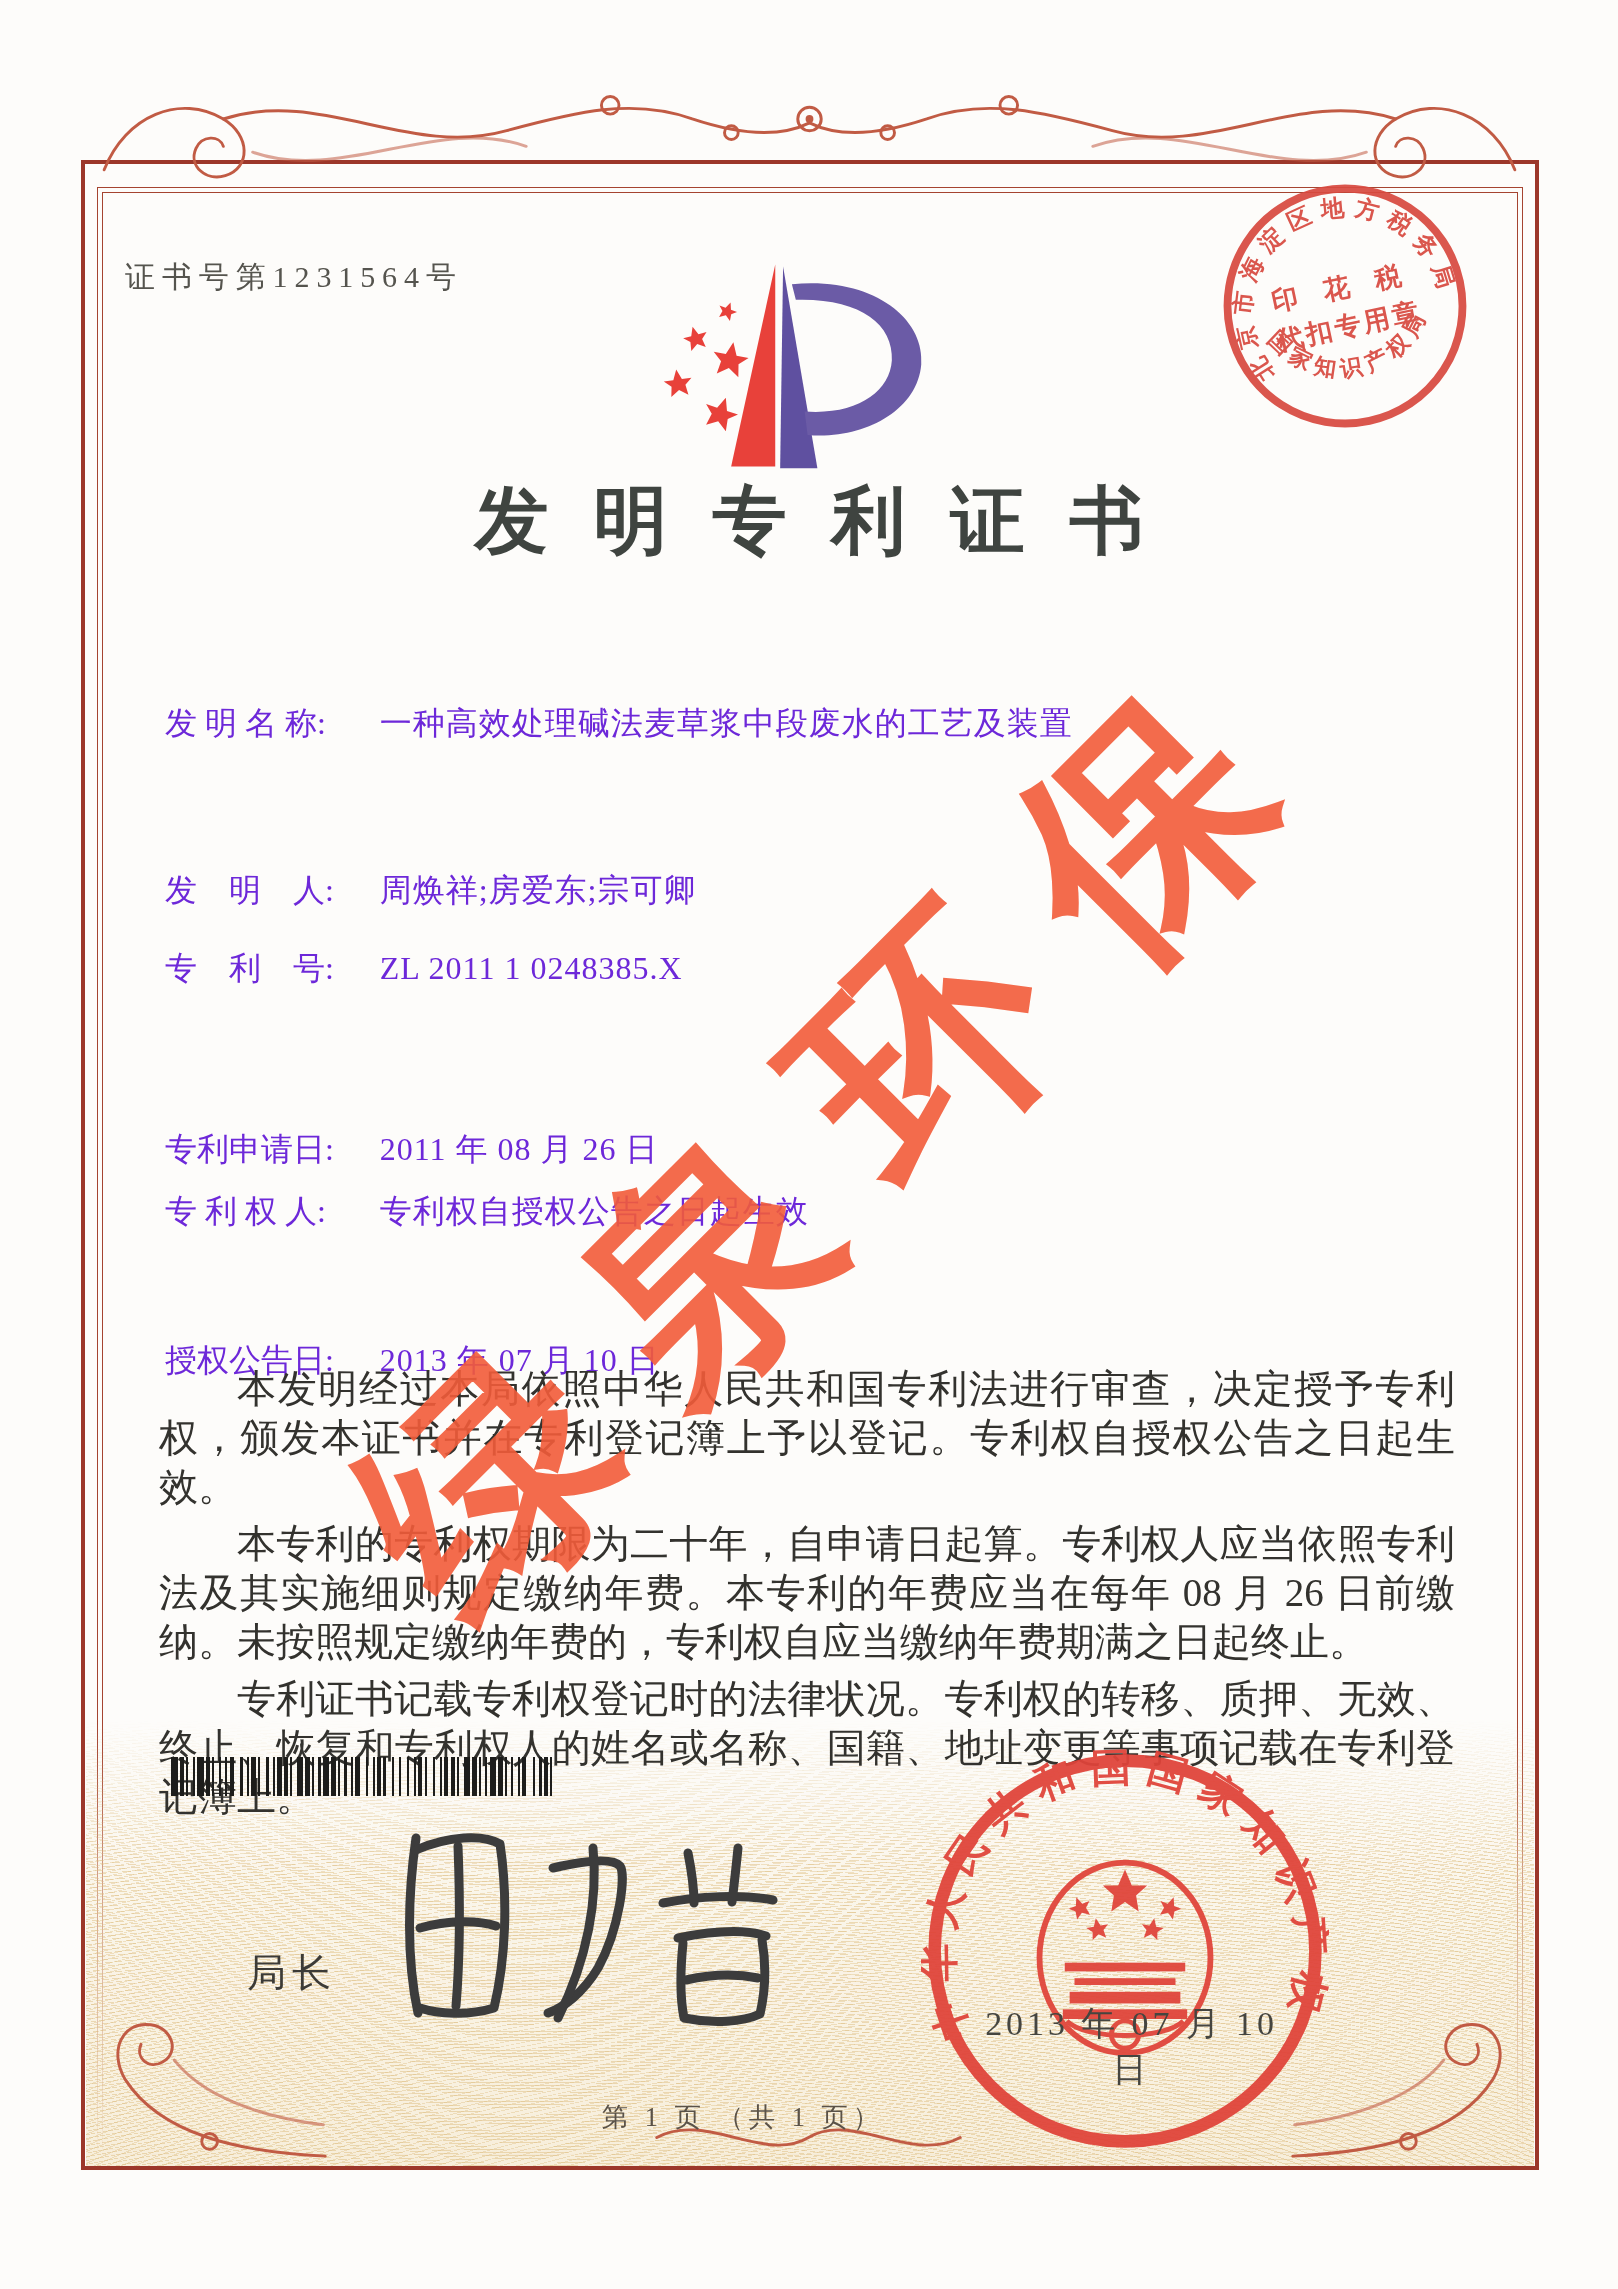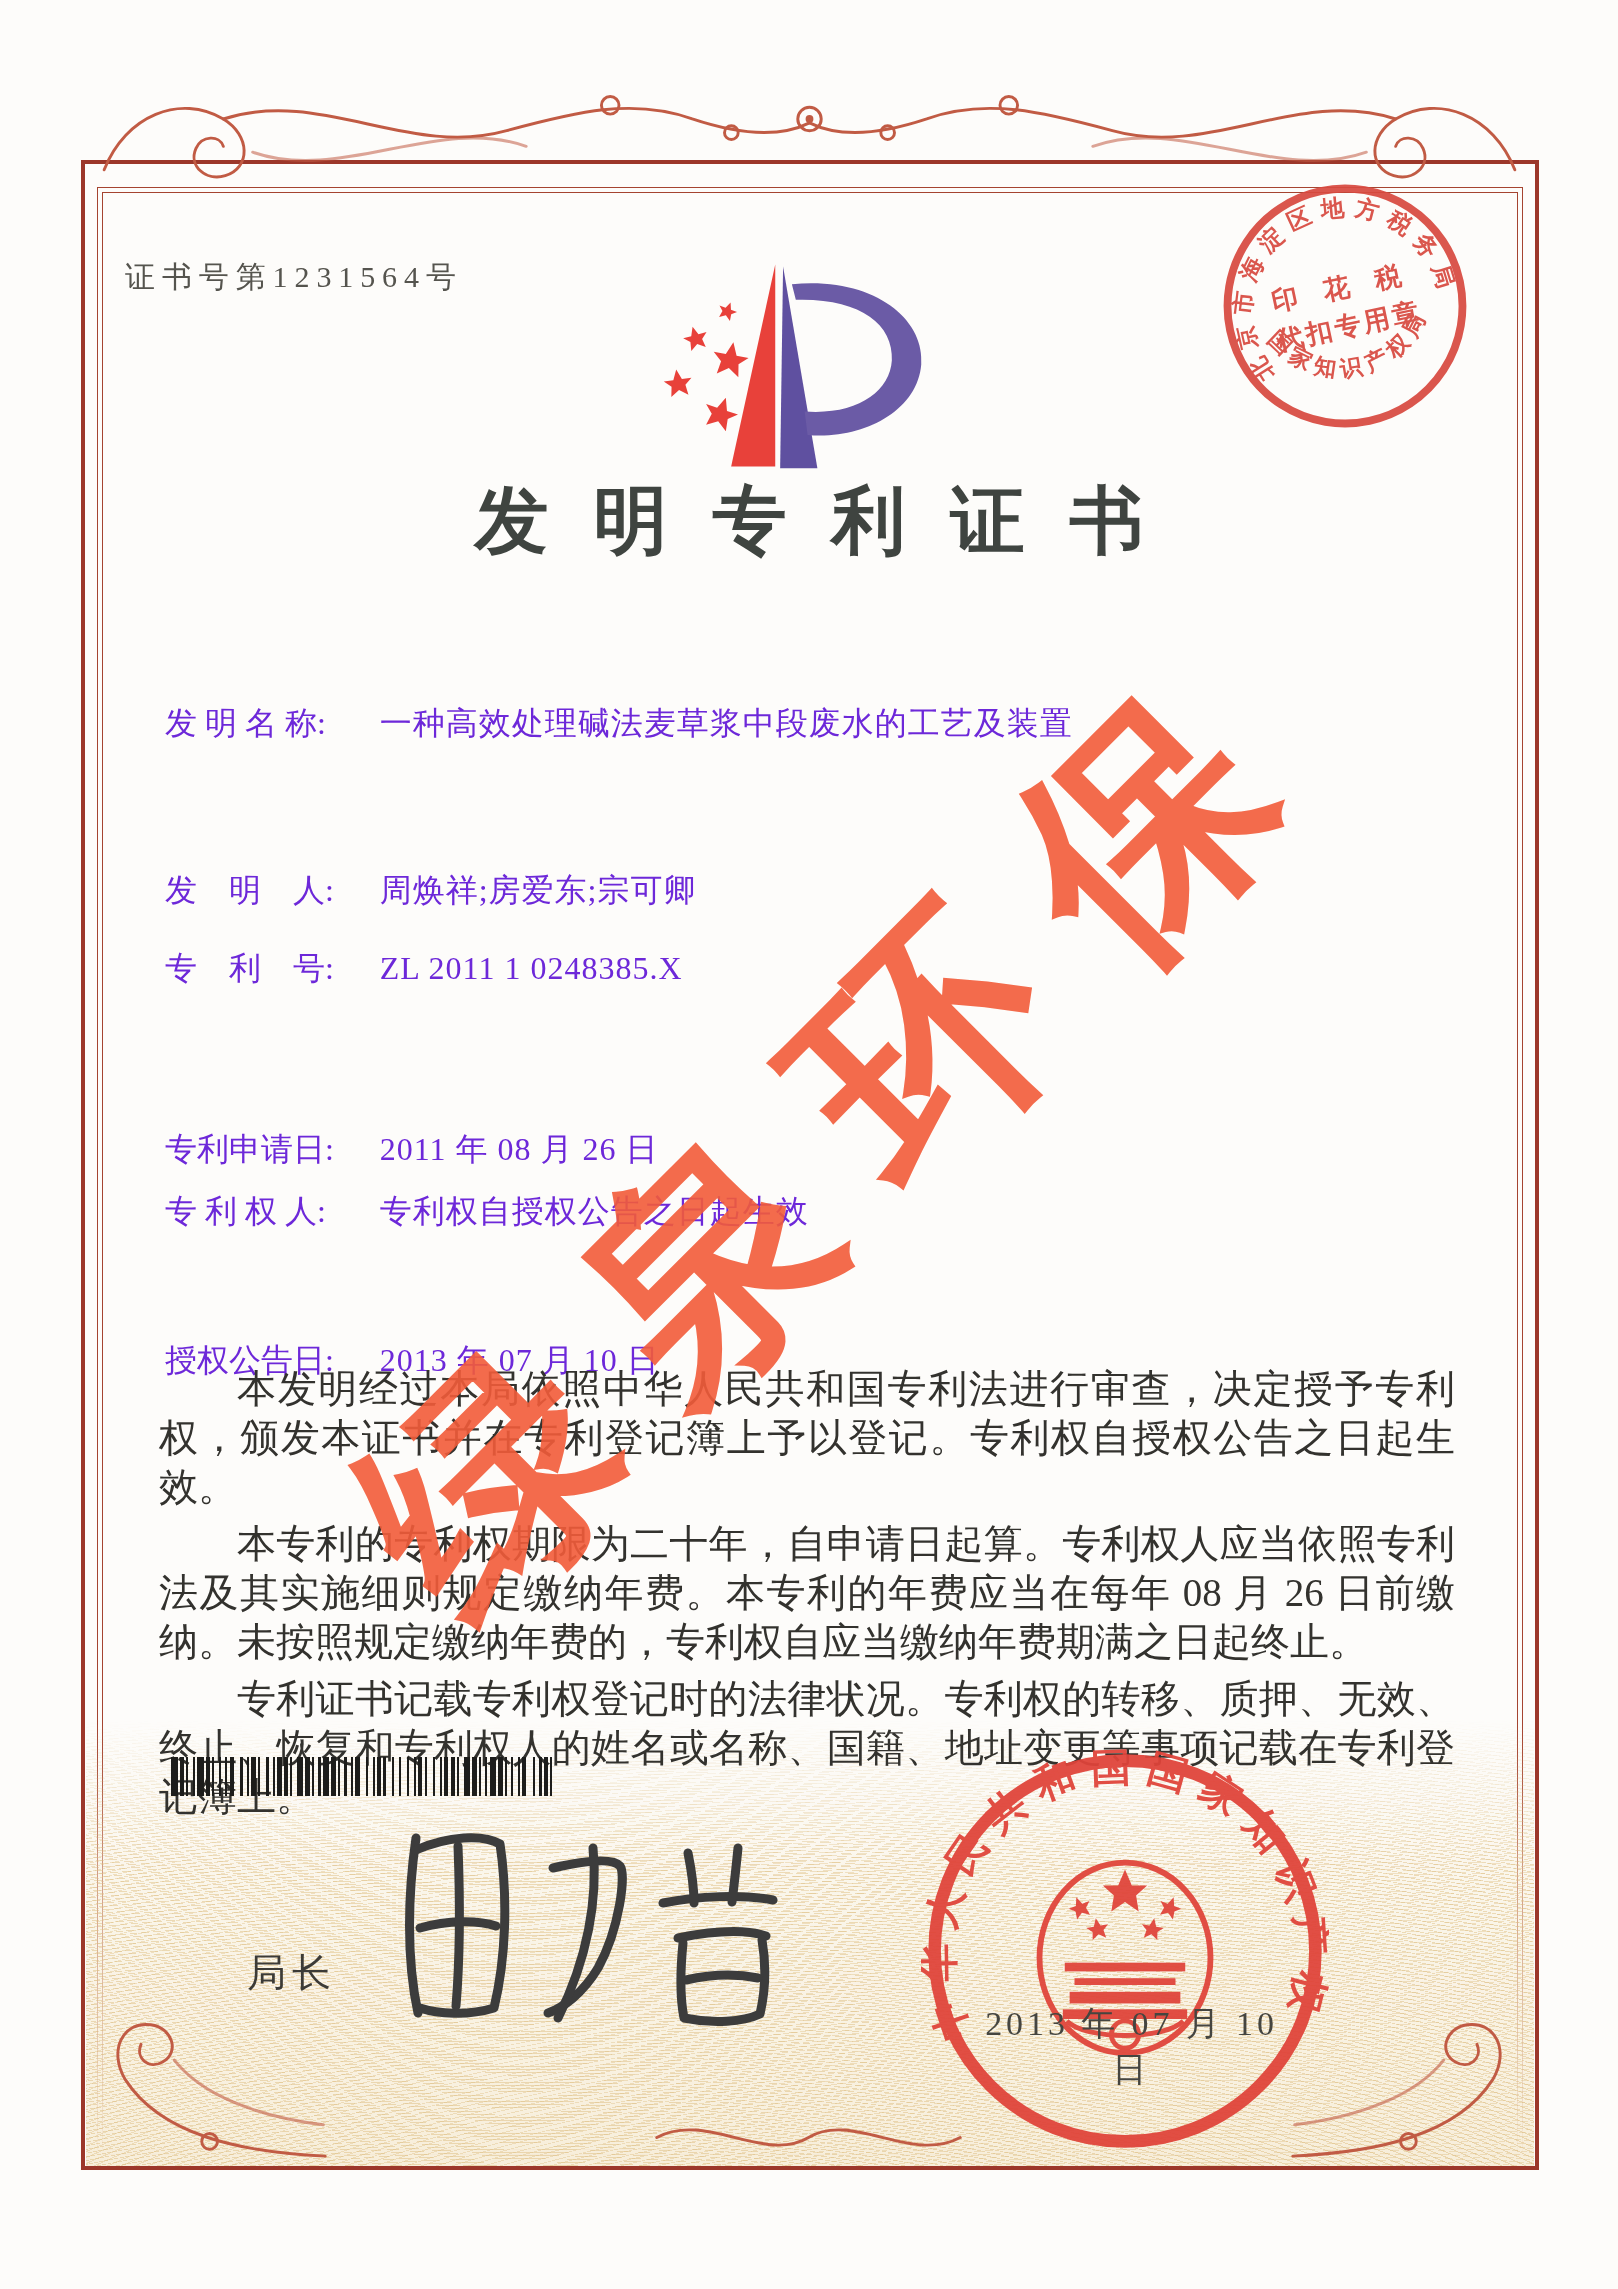--- a/index.html
+++ b/index.html
@@ -230,15 +230,16 @@
           <rect x="-57" y="40" width="114" height="12"></rect>
           <rect x="-64" y="58" width="128" height="10"></rect>
           <circle cx="0" cy="84" r="14" fill="none" stroke="#e0443a" stroke-width="5"></circle>
           <path d="M-60,70 C-40,90 40,90 60,70" fill="none" stroke="#e0443a" stroke-width="5"></path>
         </g>
       </g>
     </svg>
   </div>
   <div class="abs seal-date">2013 年 07 月 10 日</div>
 
+  <div class="abs footer">第 1 页 （共 1 页）</div>
 
 </div>
 
 
 </body></html>

